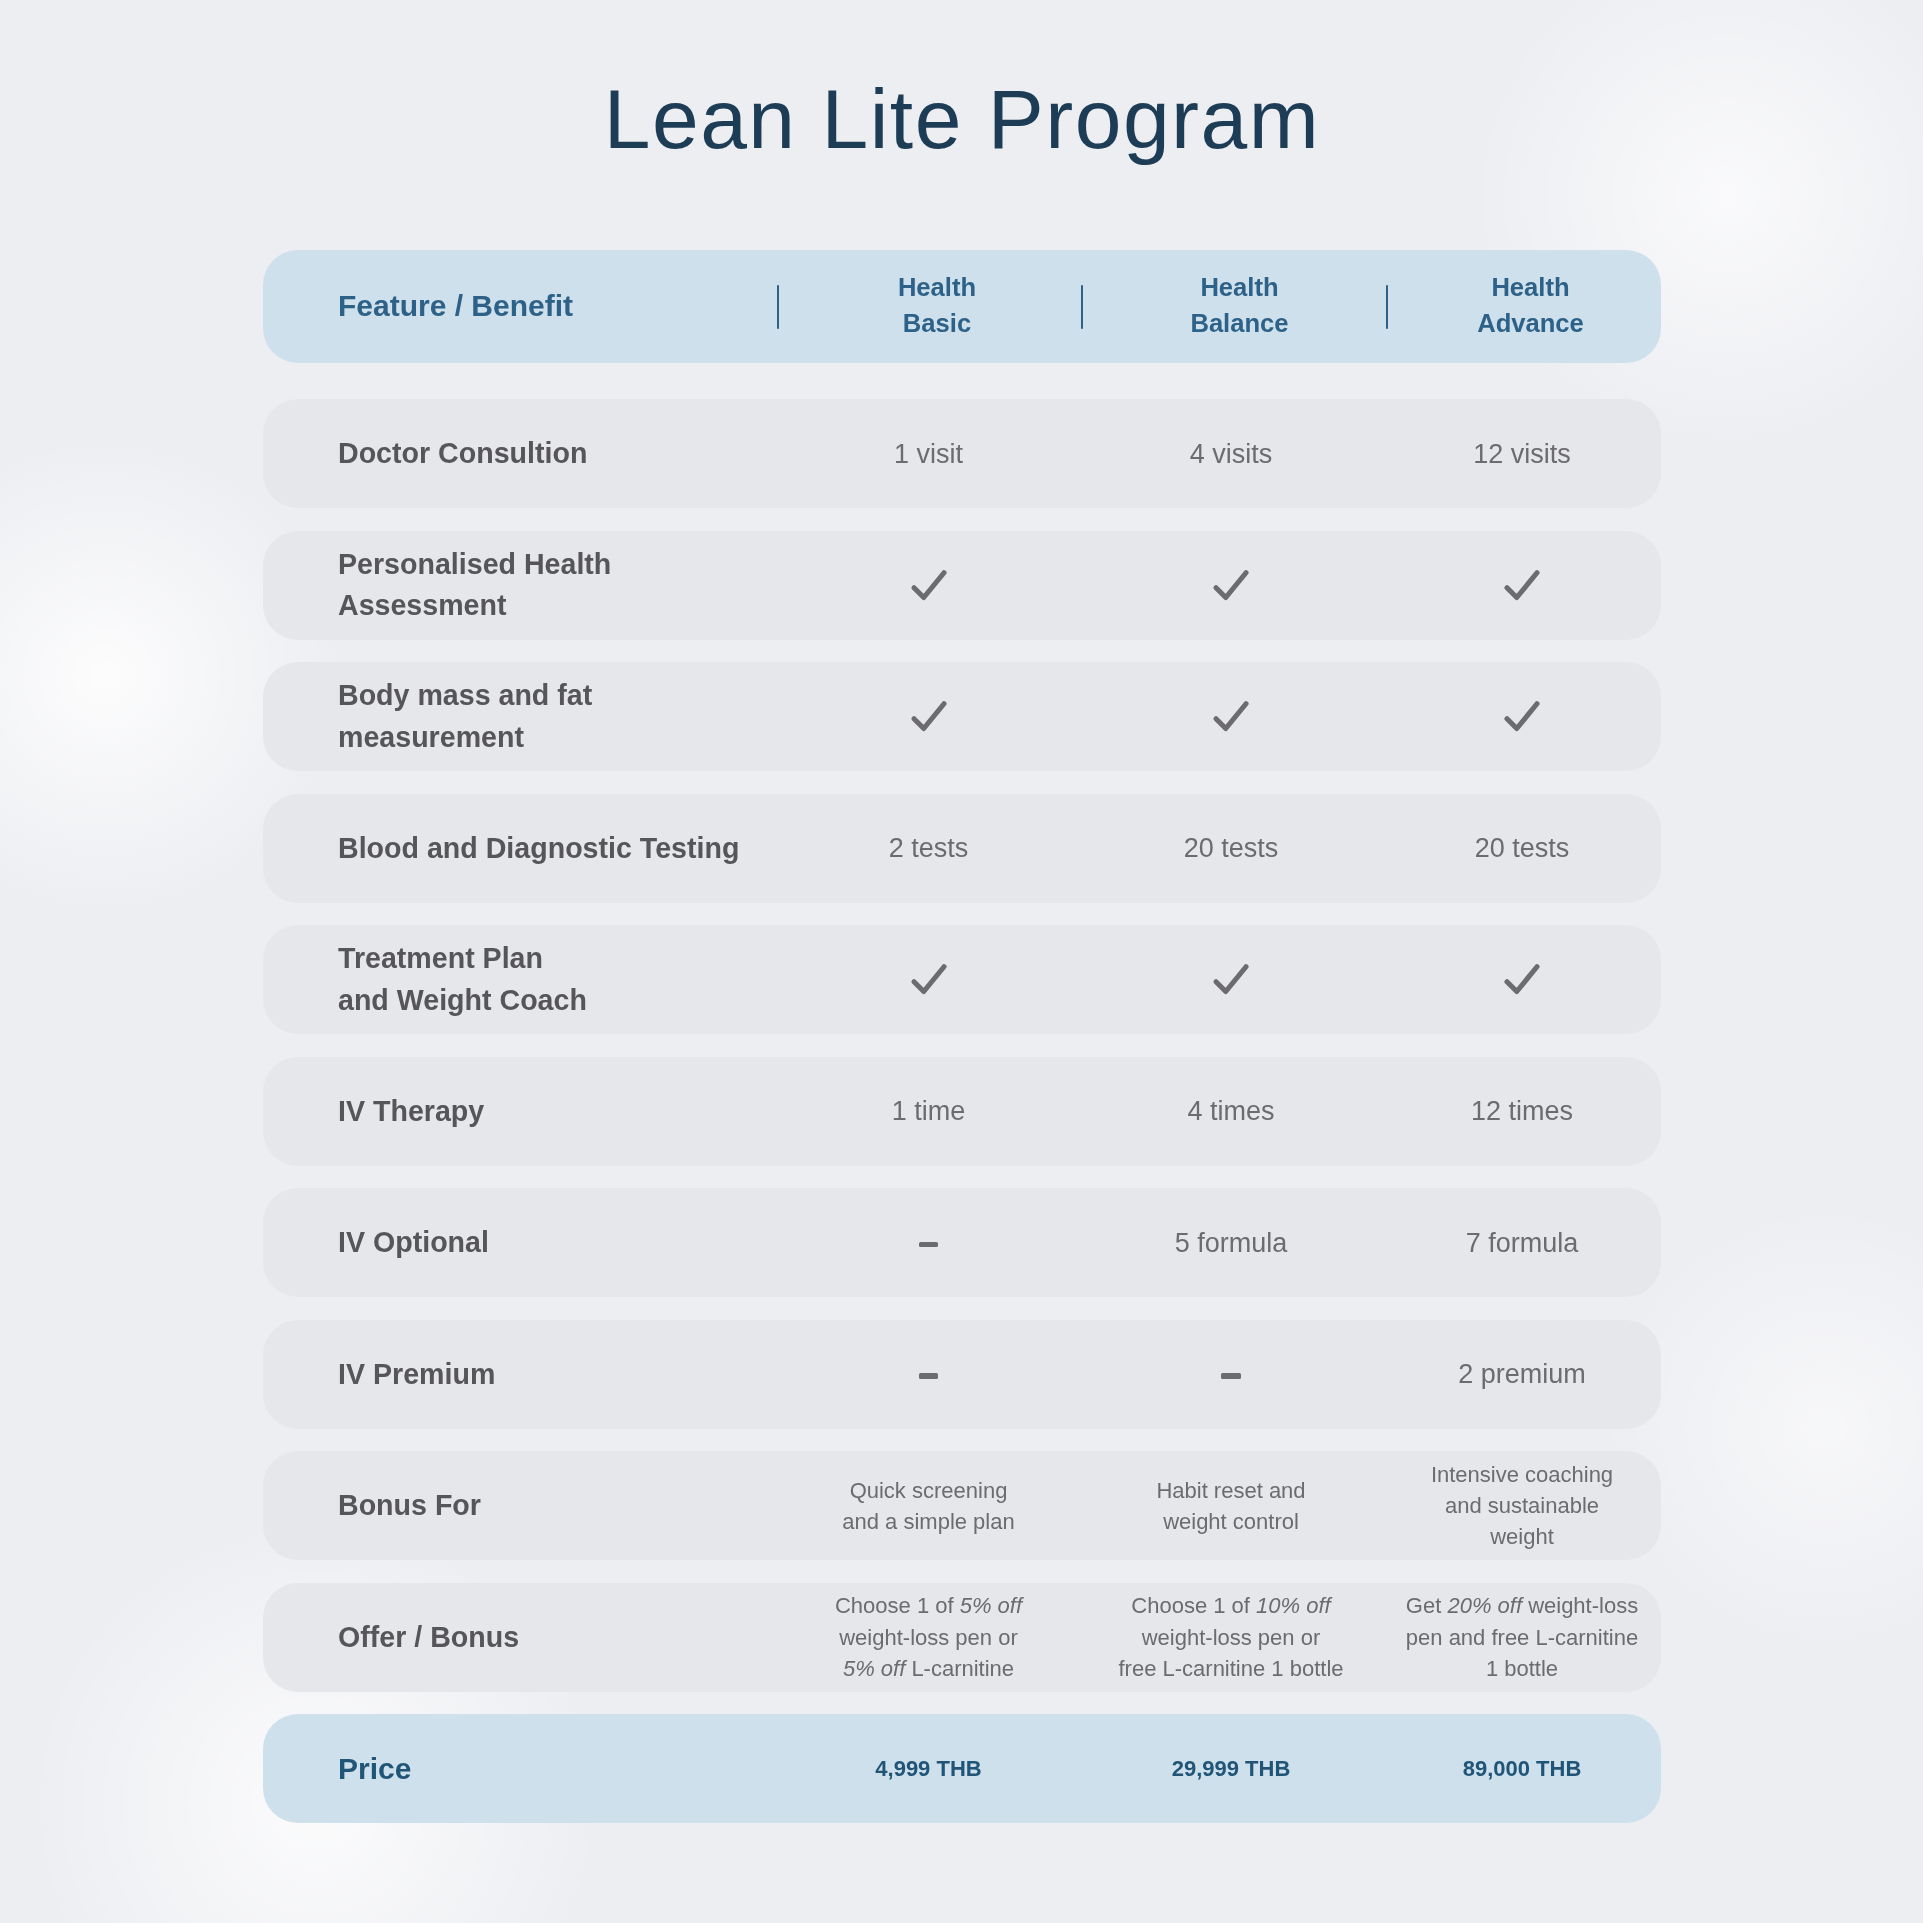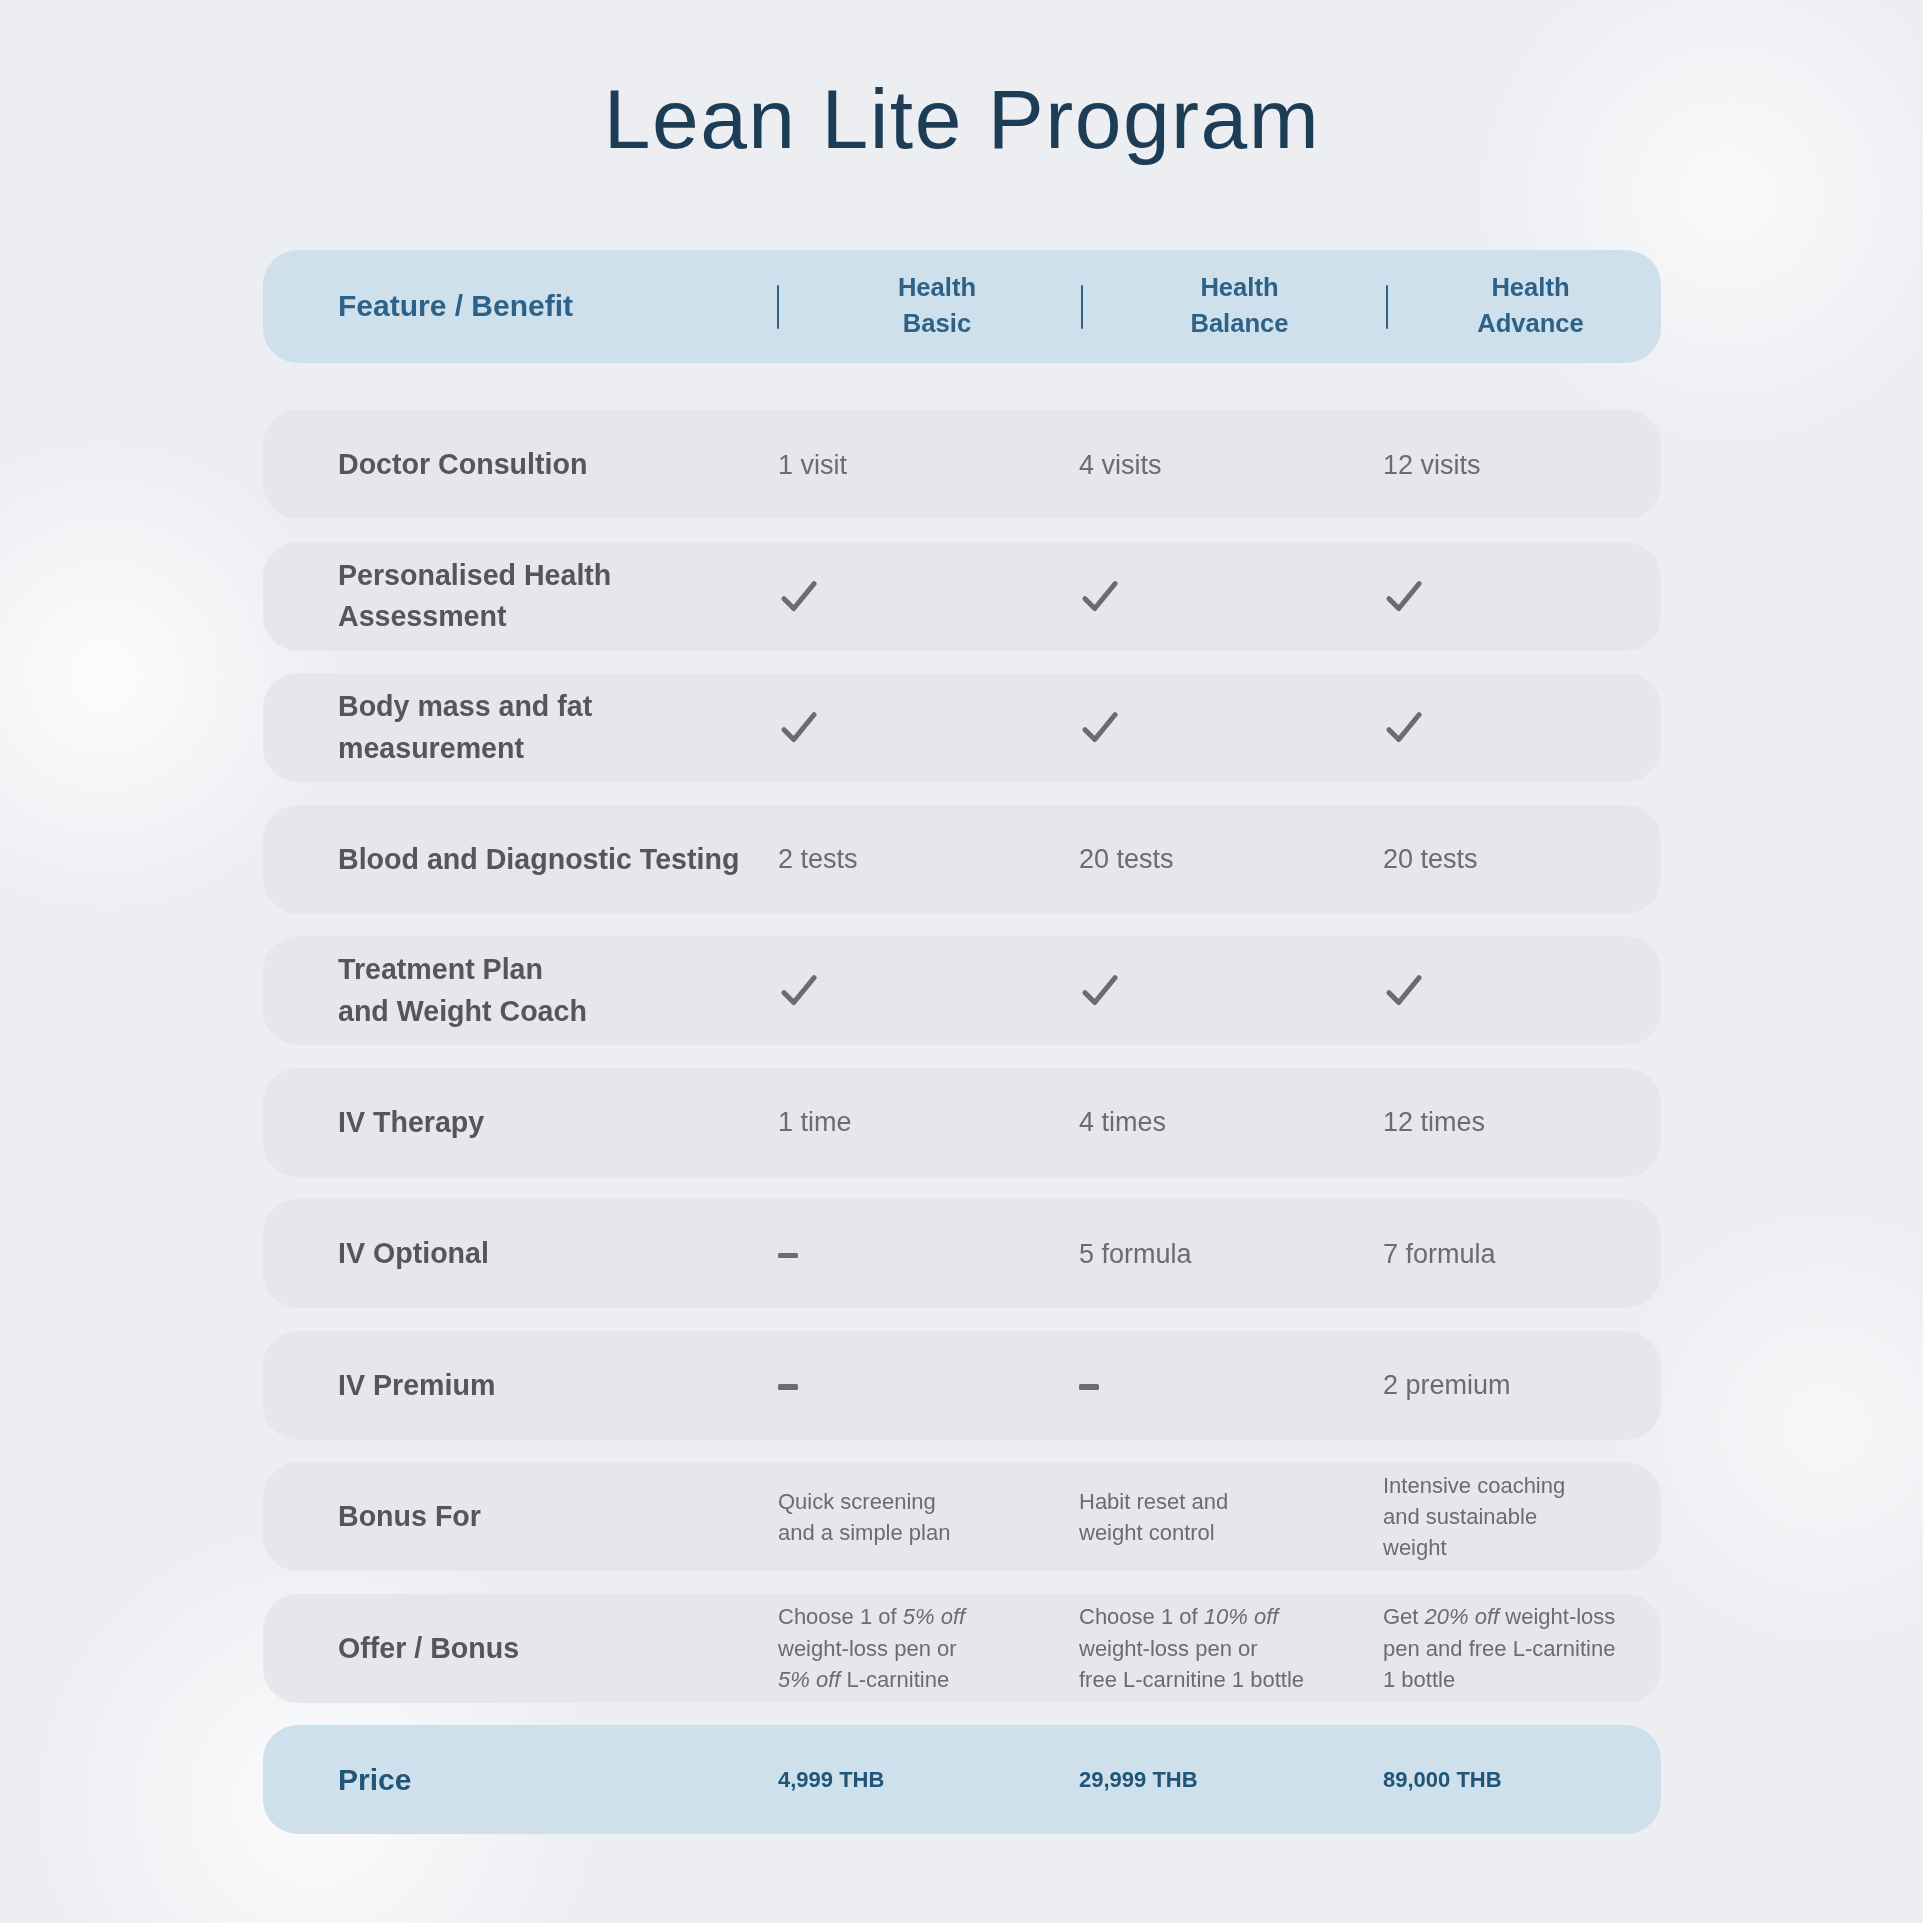--- a/index.html
+++ b/index.html
@@ -43,21 +43,21 @@
     grid-template-columns: 515px 301px 304px 278px;
     align-items: center;
     border-radius: 35px;
     min-height: 109px;
   }
 
   .header-row {
     position: relative;
     background: var(--header-bg, #cde0ec);
     min-height: 113px;
-    margin-bottom: 25px;
+    margin-bottom: 14px;
   }
 
   .header-row .feature-head {
     padding-left: 75px;
     font-size: 30px;
     font-weight: 700;
     color: var(--header-text, #2e6187);
   }
 
   .col-head {
@@ -87,21 +87,21 @@
 
   .feature {
     padding-left: 75px;
     font-size: 28.6px;
     font-weight: 600;
     line-height: 1.45;
     color: var(--label-text, #56565a);
   }
 
   .cell {
-    text-align: left;
+    text-align: center;
     font-size: 27px;
     font-weight: 400;
     line-height: 1.35;
     color: var(--value-text, #6b6b70);
   }
 
   .row.small .cell {
     font-size: 22px;
     line-height: 1.42;
   }

